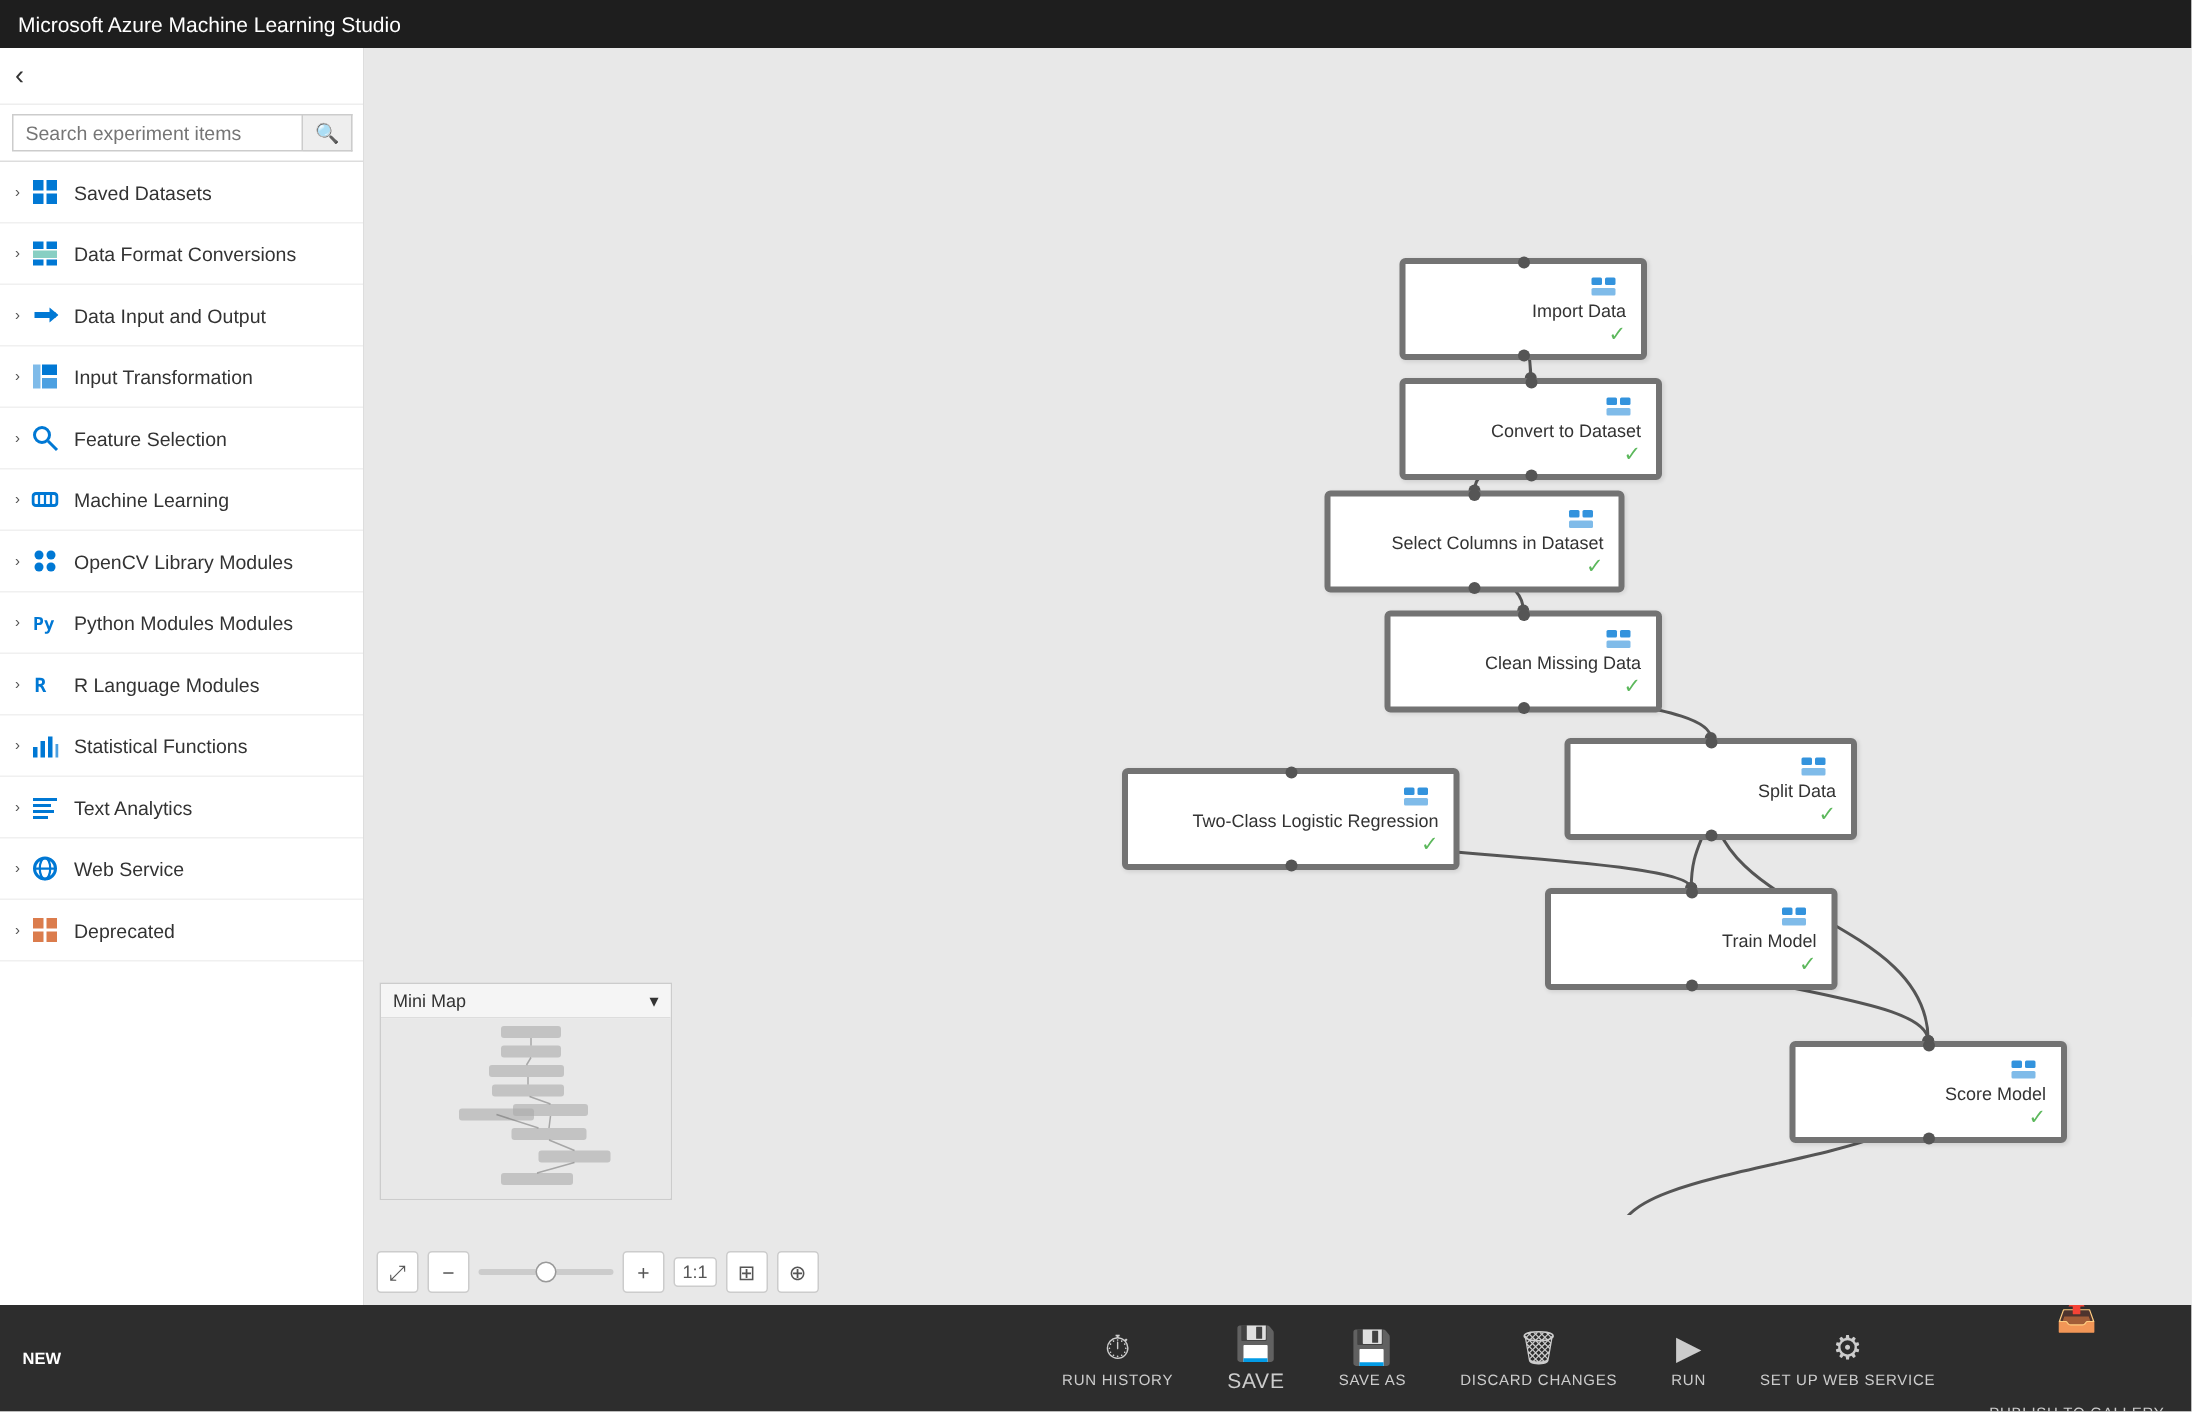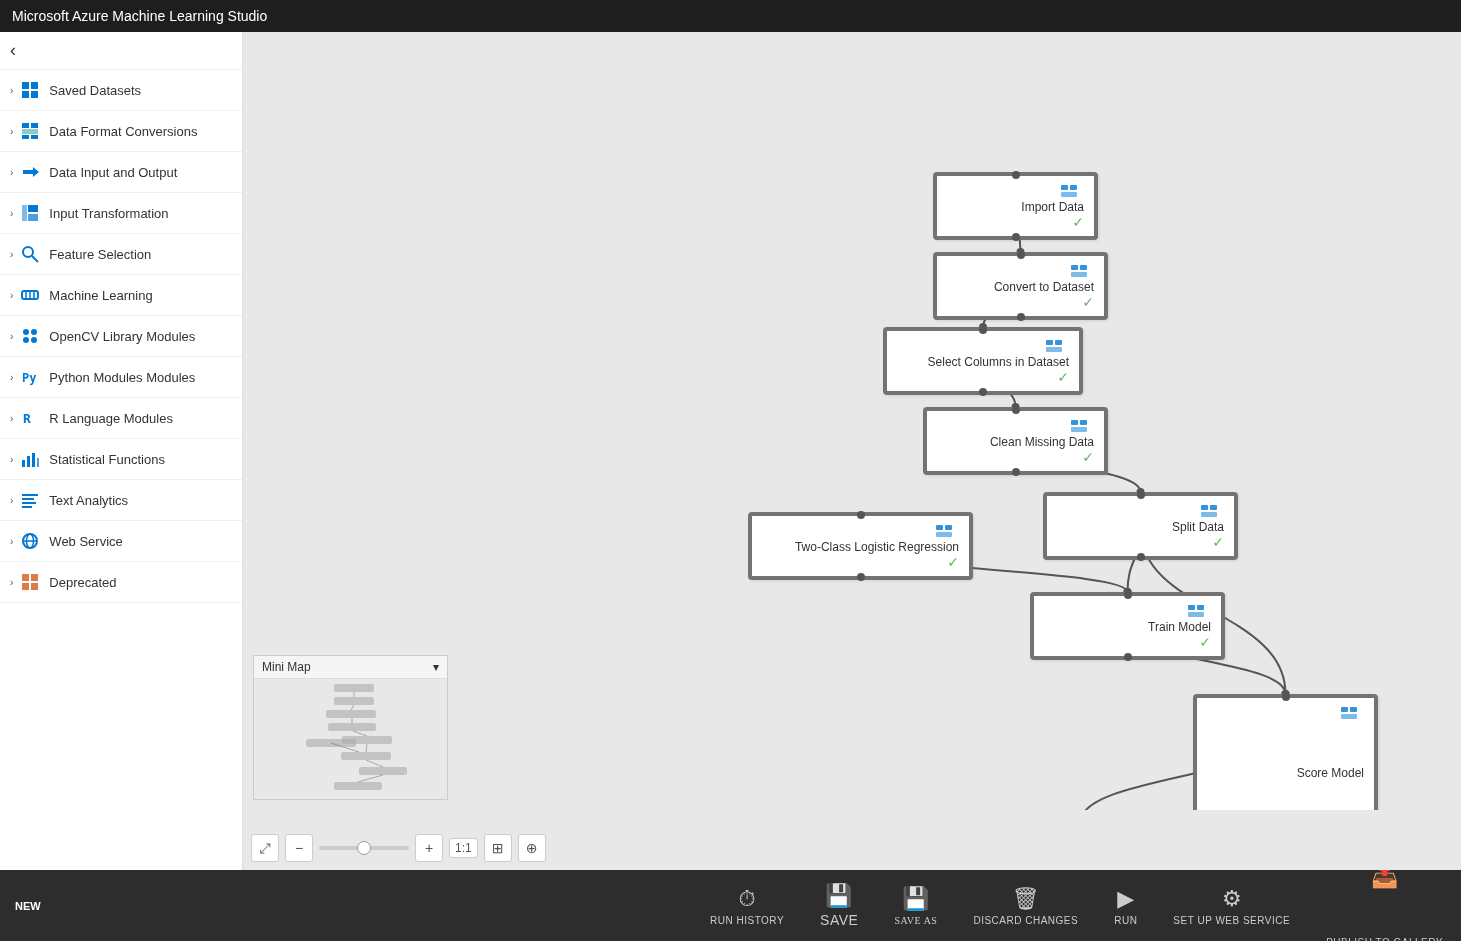--- a/index.html
+++ b/index.html
@@ -287,20 +287,24 @@
 
 <div id="topbar">
   <span>Microsoft Azure Machine Learning Studio</span>
 </div>
 
 <div id="main">
 
   <div id="sidebar">
     <div id="sidebar-back">
       <span>‹</span>
+    </div>
+    <div id="search-box">
+      <input type="text" style="flex: 1 1 0%; border: 1px solid rgb(204, 204, 204); padding: 4px 8px; font-size: 13px; outline: none; color: rgb(85, 85, 85);" placeholder="Search experiment items">
+      <button style="background:#eee;border:1px solid #ccc;border-left:none;padding:4px 8px;cursor:pointer;">🔍</button>
     </div>
 
     <div id="sidebar-items">
         <div class="sidebar-item">
     <span class="expand-arrow">›</span>
     <span class="item-icon">
             <svg width="18" height="18" viewBox="0 0 18 18">
               <rect x="1" y="1" width="7" height="7" fill="#0078d4"></rect>
               <rect x="10" y="1" width="7" height="7" fill="#0078d4"></rect>
               <rect x="1" y="10" width="7" height="7" fill="#0078d4"></rect>
@@ -538,21 +542,21 @@
     <span class="node-icon"><svg width="18" height="18" viewBox="0 0 18 18">
                 <rect x="1" y="3" width="7" height="5" rx="1" fill="#0078d4" opacity="0.8"></rect>
                 <rect x="10" y="3" width="7" height="5" rx="1" fill="#0078d4" opacity="0.8"></rect>
                 <rect x="1" y="10" width="16" height="5" rx="1" fill="#0078d4" opacity="0.5"></rect>
               </svg></span>
     <span>Train Model</span>
     <span class="node-check">✓</span>
   <div class="node-port" style="bottom: -5px; left: 50%; transform: translateX(-50%);"></div>
             <div class="node-port" style="top: -5px; left: 50%; transform: translateX(-50%);"></div>
           </div>
-          <div class="node" style="left: 950px; top: 607px; min-width: 185px; gap: 44px;">
+          <div class="node" style="left: 950px; top: 607px; min-width: 185px;">
     <span class="node-icon"><svg width="18" height="18" viewBox="0 0 18 18">
                 <rect x="1" y="3" width="7" height="5" rx="1" fill="#0078d4" opacity="0.8"></rect>
                 <rect x="10" y="3" width="7" height="5" rx="1" fill="#0078d4" opacity="0.8"></rect>
                 <rect x="1" y="10" width="16" height="5" rx="1" fill="#0078d4" opacity="0.5"></rect>
               </svg></span>
     <span>Score Model</span>
     <span class="node-check">✓</span>
   <div class="node-port" style="bottom: -5px; left: 50%; transform: translateX(-50%);"></div>
             <div class="node-port" style="top: -5px; left: 50%; transform: translateX(-50%);"></div>
           </div>
@@ -610,21 +614,21 @@
       <div class="bottom-btn">
     <span class="btn-icon">⏱</span>
     <span style="font-size:10px;letter-spacing:0.5px;">RUN HISTORY</span>
   </div>
       <div class="bottom-btn">
     <span class="btn-icon">💾</span>
     <span style="font-size:14px;letter-spacing:0.5px;">SAVE</span>
   </div>
       <div class="bottom-btn">
     <span class="btn-icon">💾</span>
-    <span style="font-size:10px;letter-spacing:0.5px;font-family:Liberation Serif, serif;">SAVE AS</span>
+    <span style="font-size:10px;letter-spacing:0.5px;">SAVE AS</span>
   </div>
       <div class="bottom-btn">
     <span class="btn-icon">🗑</span>
     <span style="font-size:10px;letter-spacing:0.5px;">DISCARD CHANGES</span>
   </div>
       <div class="bottom-btn">
     <span class="btn-icon">▶</span>
     <span style="font-size:10px;letter-spacing:0.5px;">RUN</span>
   </div>
       <div class="bottom-btn">

